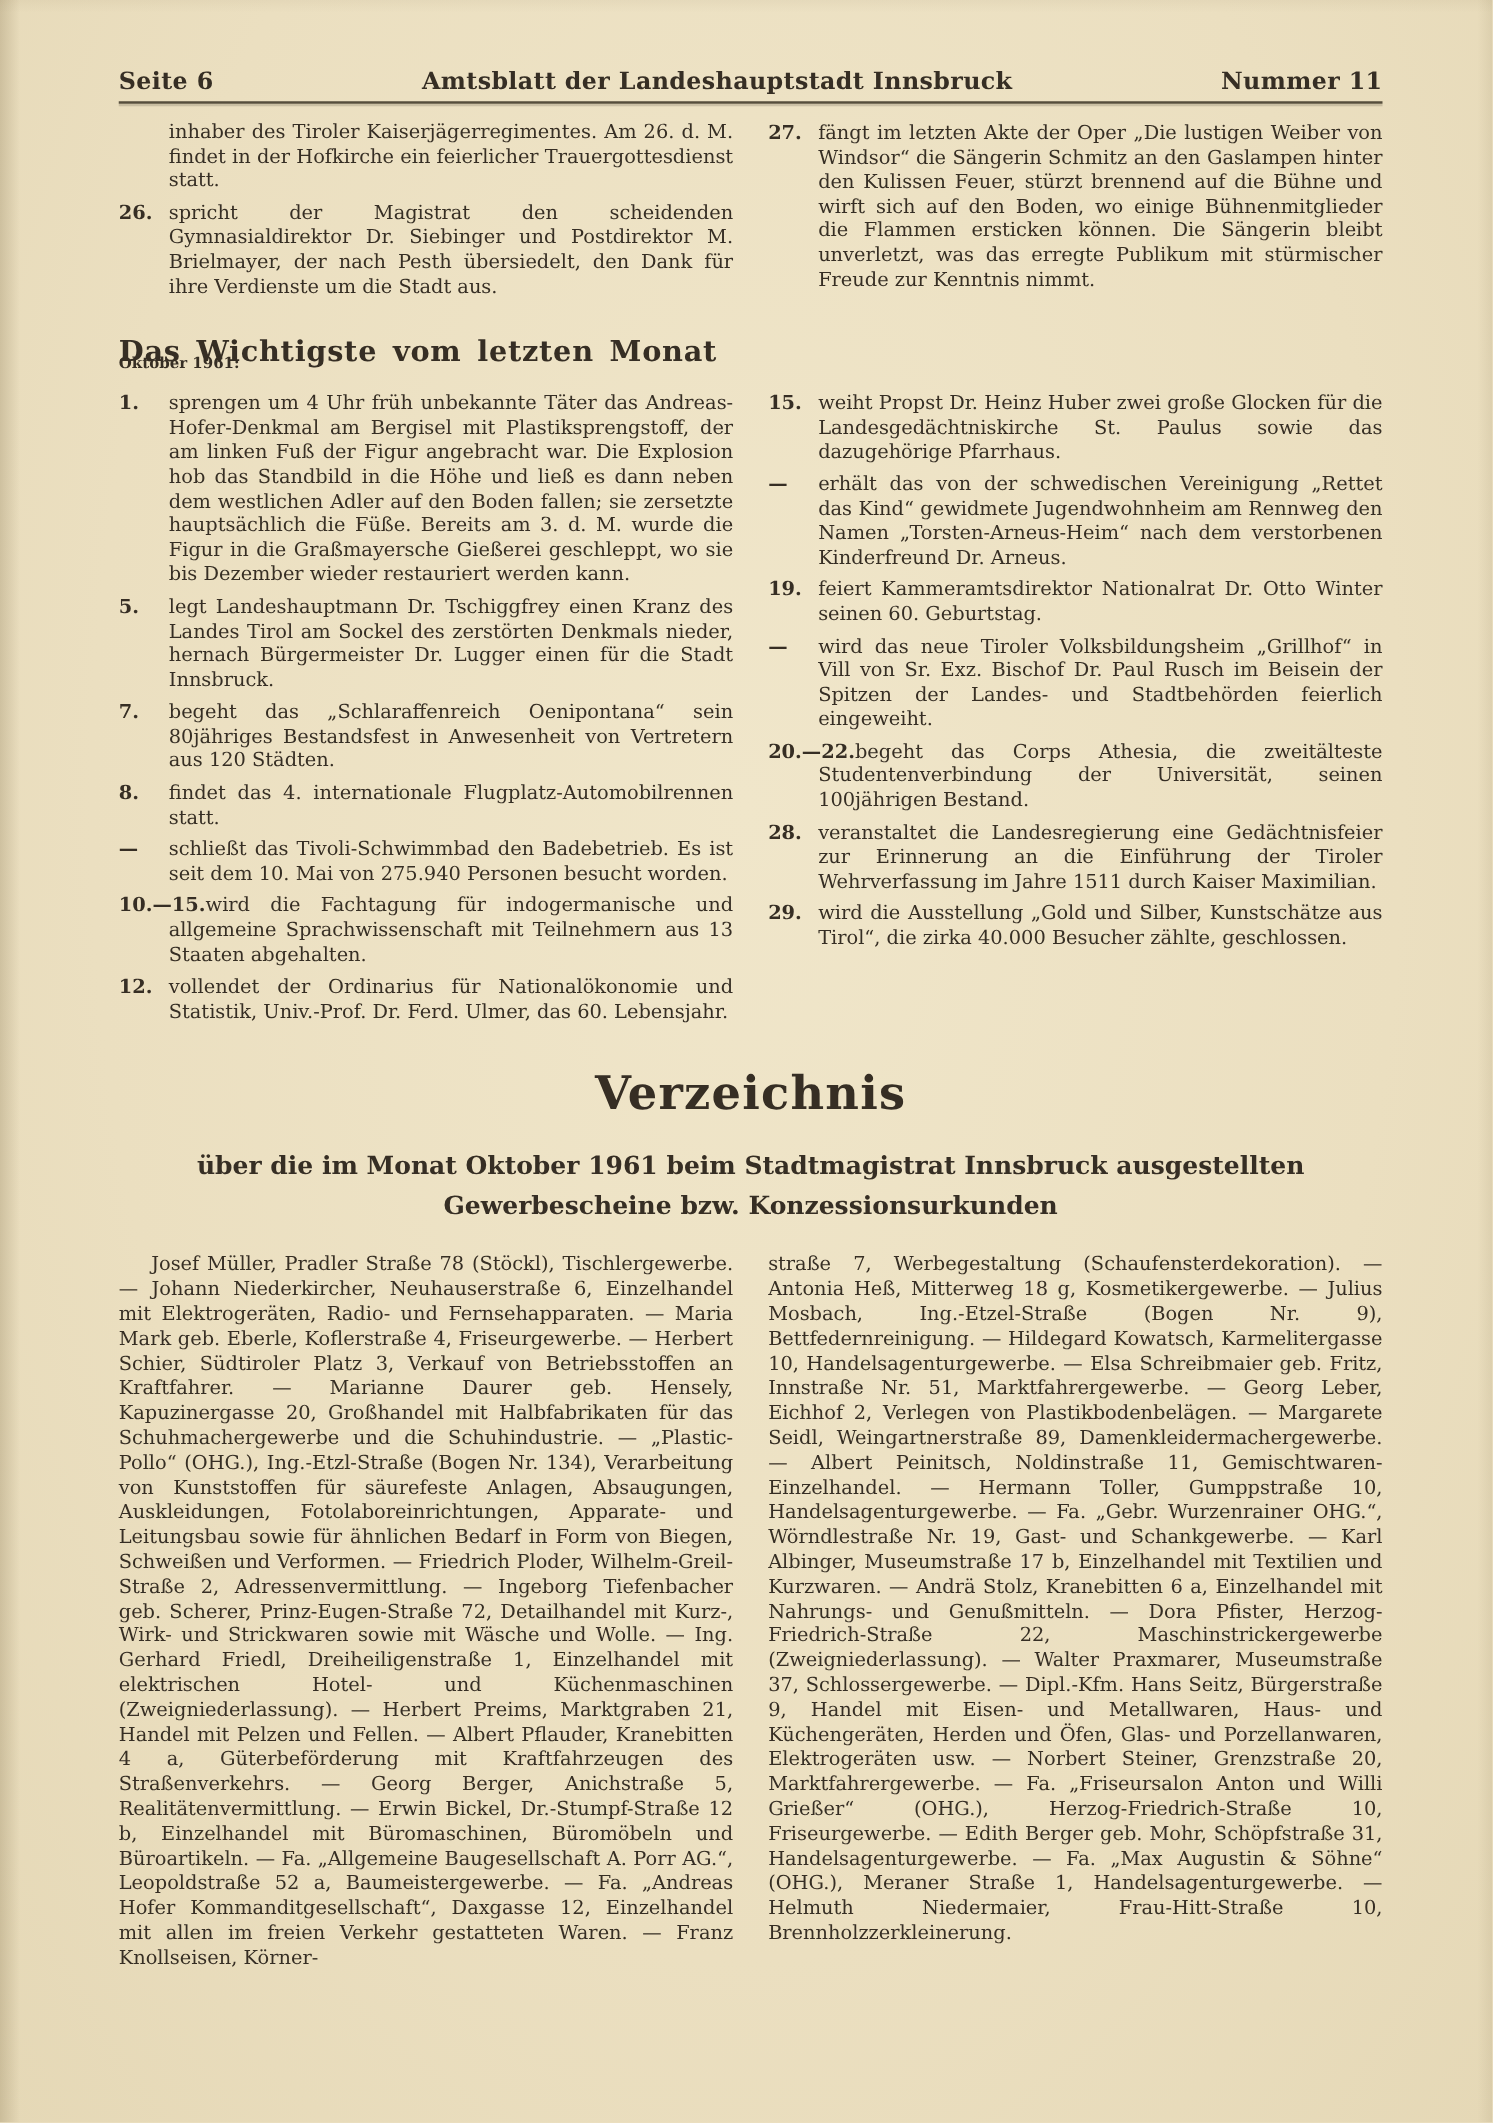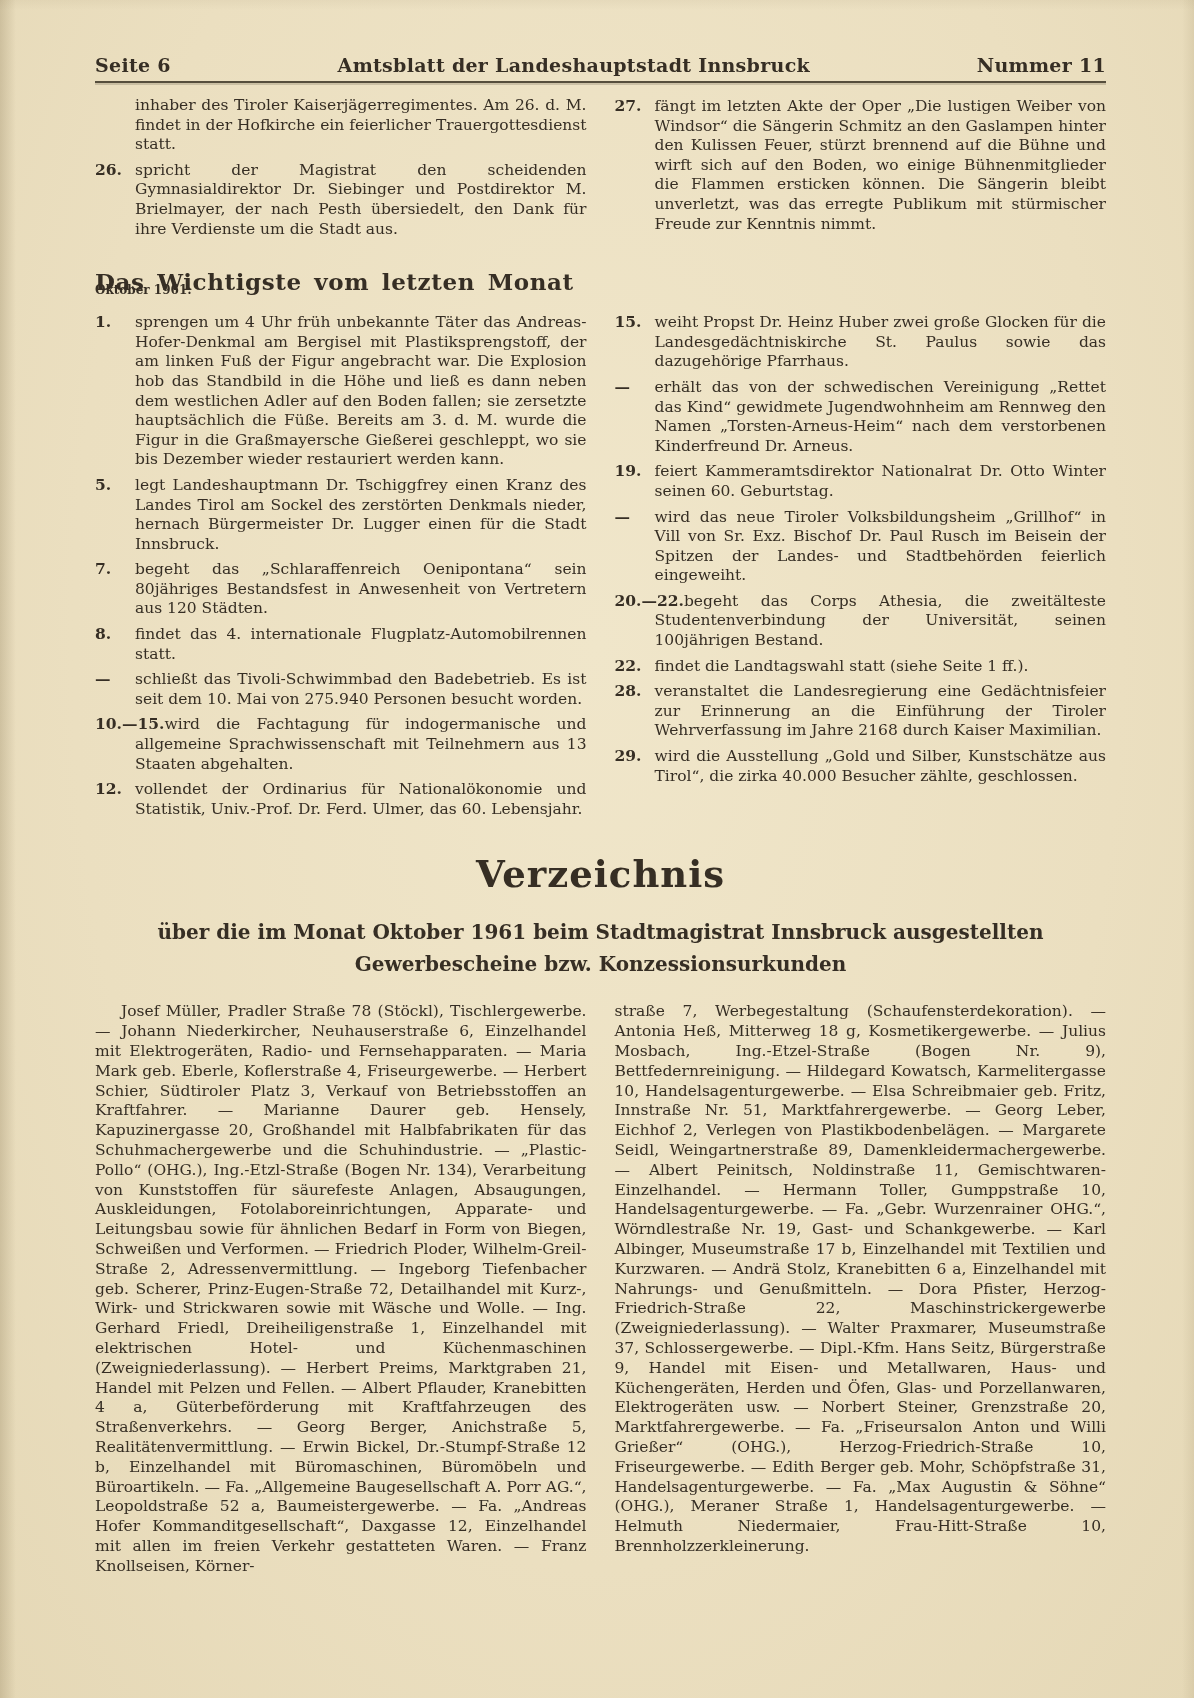--- a/index.html
+++ b/index.html
@@ -78,22 +78,21 @@
         <div class="item"><span class="num">—</span><span>schließt das Tivoli-Schwimmbad den Badebetrieb. Es ist seit dem 10. Mai von 275.940 Personen besucht worden.</span></div>
         <div class="item"><span class="num">10.—15.</span><span>wird die Fachtagung für indogermanische und allgemeine Sprachwissenschaft mit Teilnehmern aus 13 Staaten abgehalten.</span></div>
         <div class="item"><span class="num">12.</span><span>vollendet der Ordinarius für Nationalökonomie und Statistik, Univ.-Prof. Dr. Ferd. Ulmer, das 60. Lebensjahr.</span></div>
       </div>
     <div class="col">
         <div class="item"><span class="num">15.</span><span>weiht Propst Dr. Heinz Huber zwei große Glocken für die Landesgedächtniskirche St. Paulus sowie das dazugehörige Pfarrhaus.</span></div>
         <div class="item"><span class="num">—</span><span>erhält das von der schwedischen Vereinigung „Rettet das Kind“ gewidmete Jugendwohnheim am Rennweg den Namen „Torsten-Arneus-Heim“ nach dem verstorbenen Kinderfreund Dr. Arneus.</span></div>
         <div class="item"><span class="num">19.</span><span>feiert Kammeramtsdirektor Nationalrat Dr. Otto Winter seinen 60. Geburtstag.</span></div>
         <div class="item"><span class="num">—</span><span>wird das neue Tiroler Volksbildungsheim „Grillhof“ in Vill von Sr. Exz. Bischof Dr. Paul Rusch im Beisein der Spitzen der Landes- und Stadtbehörden feierlich eingeweiht.</span></div>
         <div class="item"><span class="num">20.—22.</span><span>begeht das Corps Athesia, die zweitälteste Studentenverbindung der Universität, seinen 100jährigen Bestand.</span></div>
-        <div class="item"><span class="num">22.</span><span>findet die Landtagswahl statt (siehe Seite 1 ff.).</span></div>
-        <div class="item"><span class="num">28.</span><span>veranstaltet die Landesregierung eine Gedächtnisfeier zur Erinnerung an die Einführung der Tiroler Wehrverfassung im Jahre 2168 durch Kaiser Maximilian.</span></div>
+        <div class="item"><span class="num">28.</span><span>veranstaltet die Landesregierung eine Gedächtnisfeier zur Erinnerung an die Einführung der Tiroler Wehrverfassung im Jahre 1511 durch Kaiser Maximilian.</span></div>
         <div class="item"><span class="num">29.</span><span>wird die Ausstellung „Gold und Silber, Kunstschätze aus Tirol“, die zirka 40.000 Besucher zählte, geschlossen.</span></div>
       </div>
   </section>
 
   <h1 class="register">Verzeichnis</h1>
 
   <p class="subtitle">
     <span>über die im Monat Oktober 1961 beim Stadtmagistrat Innsbruck ausgestellten</span><br>
     <span>Gewerbescheine bzw. Konzessionsurkunden</span>
   </p>

